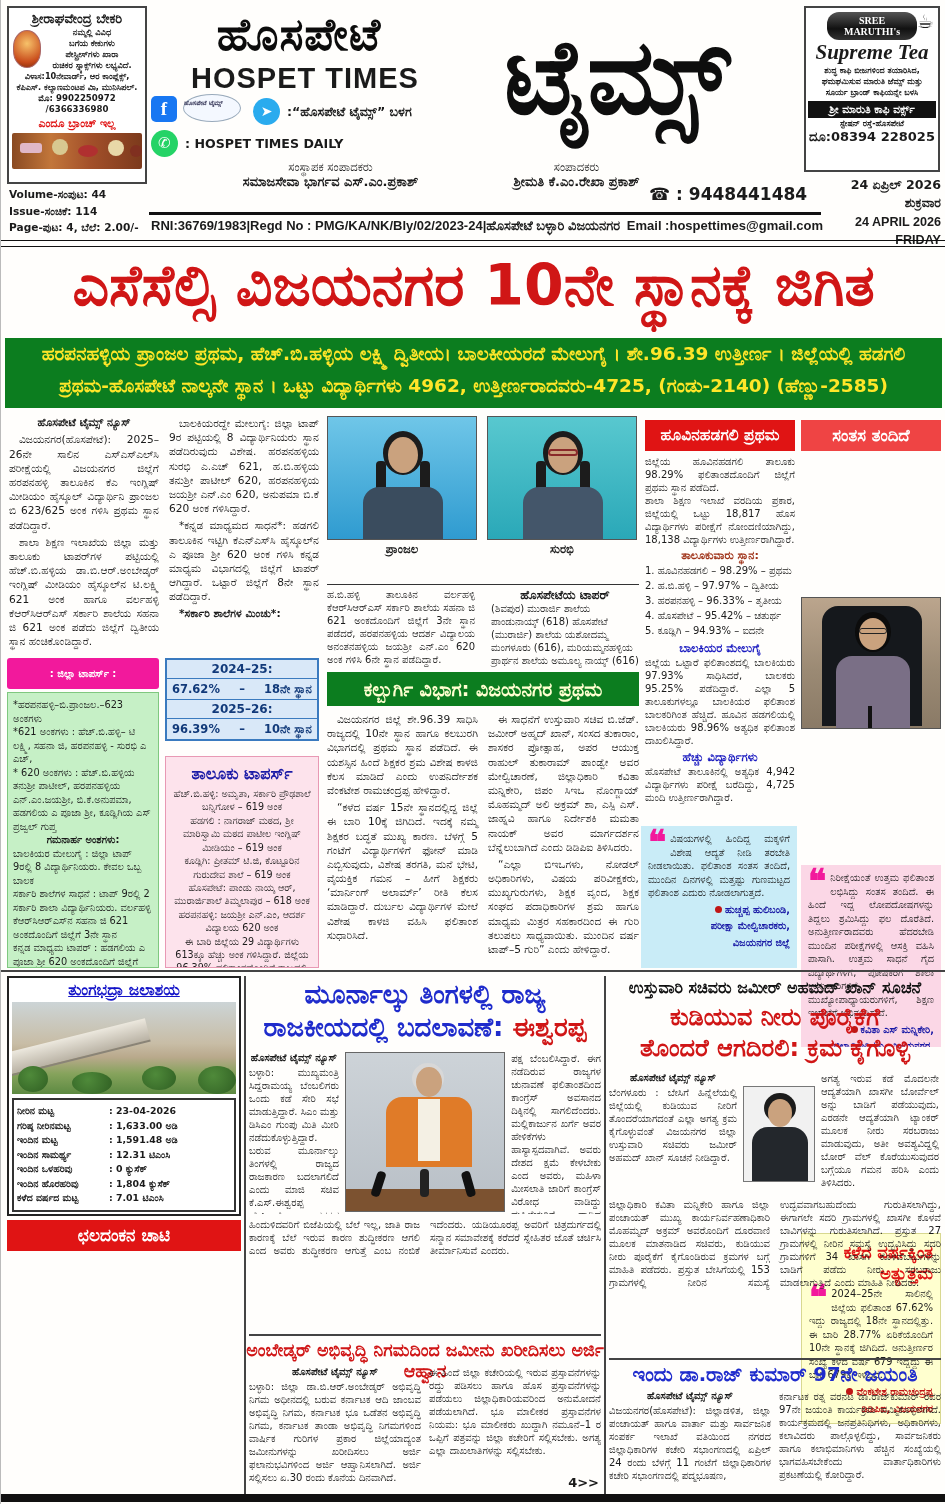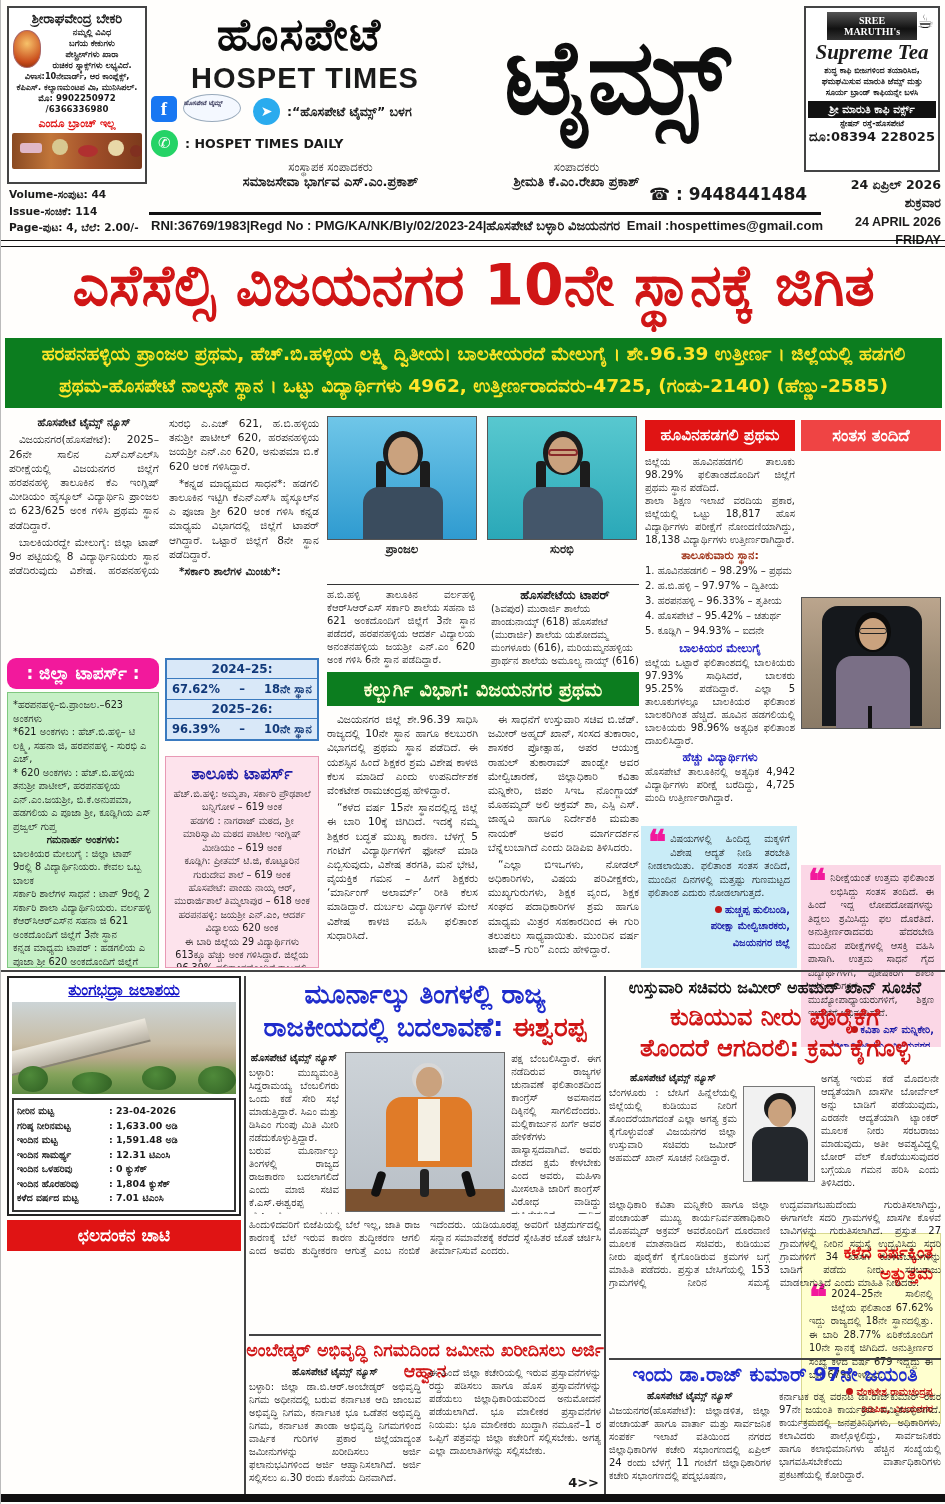--- a/index.html
+++ b/index.html
@@ -35,37 +35,37 @@
   .tg{width:27px;height:27px;border-radius:50%;background:#2aabee;font-size:14px;line-height:27px;}
   .wa{width:27px;height:27px;border-radius:50%;background:#25d366;font-size:15px;line-height:27px;}
   .oval{width:58px;height:28px;border:1px solid #9ab;border-radius:50%;background:#f4f8ff;
         font-size:6.4px;font-weight:bold;line-height:1.5;padding-top:4px;box-sizing:border-box;color:#335;}
   .soc-lbl{font-size:12.6px;font-weight:900;}
   .ed-lbl{font-size:11.6px;}
   .ed-name{font-size:13px;font-weight:900;}
   .stat{font-size:10.6px;font-weight:bold;}
   .regline{font-size:13px;font-weight:900;font-family:"Liberation Sans",sans-serif;white-space:nowrap;}
   .dateblk{font-size:12.6px;font-weight:900;text-align:right;line-height:1.45;}
-  .tea-logo{background:linear-gradient(180deg,#555,#111 60%,#333);color:#fff;border-radius:0;
+  .tea-logo{background:linear-gradient(180deg,#555,#111 60%,#333);color:#fff;border-radius:12px;
             text-align:center;padding:3px 2px;font-family:"Liberation Serif",serif;}
   .tea-sup{font-family:"Liberation Serif",serif;font-style:italic;font-size:21px;font-weight:bold;text-align:center;}
   .tea-line{font-size:8px;font-weight:bold;text-align:center;line-height:1.4;}
   .tea-shop{background:#111;color:#fff;font-size:10.6px;font-weight:900;text-align:center;padding:2px 0;margin-top:2px;}
   .tea-phone{font-size:13px;font-weight:900;text-align:center;}
   .rule{background:#111;}
   
   .lead-h{font-size:57px;font-weight:900;color:#d01616;letter-spacing:0px;}
   .lead-band{background:#0c7d1f;color:#ffe629;font-weight:900;}
   .lead-band div{font-size:18.5px;line-height:1.75;}
   
   .bn{font-weight:900;text-align:center;color:#fff;box-sizing:border-box;}
   .bn-green{background:#0c7d1f;color:#ffffd0;font-size:19px;line-height:34px;}
   .bn-red{background:#e01414;font-size:15.5px;line-height:31px;}
   .bn-blue{background:#ef4444;font-size:16.5px;line-height:31px;}
-  .bn-pink{background:#f2199c;font-size:17px;line-height:31px;border-radius:9px;}
+  .bn-pink{background:#f2199c;font-size:10px;line-height:31px;border-radius:3px;}
   .bn-red2{background:#e01414;font-size:17px;line-height:31px;}
   
   .greenbox{background:#c6f0c6;border:1px solid #7fc87f;padding:5px;font-size:9.8px;line-height:1.38;box-sizing:border-box;}
   .rtable{border:2px solid #3a7abf;background:#d9e8f8;box-sizing:border-box;font-weight:bold;color:#123a7a;}
   .rt-year{text-align:center;font-size:12px;border-bottom:1.5px solid #3a7abf;padding:2px 0;}
   .rt-row{display:flex;justify-content:space-between;font-size:11.5px;padding:3px 5px;border-bottom:1.5px solid #3a7abf;}
   .pinkbox{background:#fde3ec;border:1px solid #e899b4;box-sizing:border-box;padding:5px;}
   .pink-title{font-size:16px;font-weight:900;color:#1a1aa6;text-align:center;margin:2px 0 4px;}
   .pb-line{font-size:9.6px;line-height:1.4;text-align:center;}
   .sub-red{color:#a0341a;font-weight:900;text-align:center;font-size:11px;margin:3px 0 1px;}
@@ -190,20 +190,21 @@
 
   <div class="abs lead-h ctr" style="left:0;top:252px;width:945px;">ಎಸೆಸೆಲ್ಸಿ ವಿಜಯನಗರ 10ನೇ ಸ್ಥಾನಕ್ಕೆ ಜಿಗಿತ</div>
   <div class="abs lead-band ctr" style="left:4px;top:338px;width:937px;height:70px;">
     <div>ಹರಪನಹಳ್ಳಿಯ ಪ್ರಾಂಜಲ ಪ್ರಥಮ, ಹೆಚ್.ಬಿ.ಹಳ್ಳಿಯ ಲಕ್ಷ್ಮಿ ದ್ವಿತೀಯ। ಬಾಲಕೀಯರದೆ ಮೇಲುಗೈ । ಶೇ.96.39 ಉತ್ತೀರ್ಣ । ಜಿಲ್ಲೆಯಲ್ಲಿ ಹಡಗಲಿ</div>
     <div>ಪ್ರಥಮ-ಹೊಸಪೇಟೆ ನಾಲ್ಕನೇ ಸ್ಥಾನ । ಒಟ್ಟು ವಿದ್ಯಾರ್ಥಿಗಳು 4962, ಉತ್ತೀರ್ಣರಾದವರು-4725, (ಗಂಡು-2140) (ಹೆಣ್ಣು-2585)</div>
   </div>
 
   <div class="abs cols2 body-txt just clip" style="left:8px;top:416px;width:310px;height:238px;">
     <div class="byline">ಹೊಸಪೇಟೆ ಟೈಮ್ಸ್ ನ್ಯೂಸ್</div>
     <p class="para">ವಿಜಯನಗರ(ಹೊಸಪೇಟೆ): 2025–26ನೇ ಸಾಲಿನ ಎಸ್‌ಎಸ್‌ಎಲ್‌ಸಿ ಪರೀಕ್ಷೆಯಲ್ಲಿ ವಿಜಯನಗರ ಜಿಲ್ಲೆಗೆ ಹರಪನಹಳ್ಳಿ ತಾಲೂಕಿನ ಕೆಎ ಇಂಗ್ಲಿಷ್ ಮೀಡಿಯಂ ಹೈಸ್ಕೂಲ್ ವಿದ್ಯಾರ್ಥಿನಿ ಪ್ರಾಂಜಲ ಬಿ 623/625 ಅಂಕ ಗಳಿಸಿ ಪ್ರಥಮ ಸ್ಥಾನ ಪಡೆದಿದ್ದಾರೆ.</p>
+    <p class="para">ಶಾಲಾ ಶಿಕ್ಷಣ ಇಲಾಖೆಯ ಜಿಲ್ಲಾ ಮತ್ತು ತಾಲೂಕು ಟಾಪರ್‌ಗಳ ಪಟ್ಟಿಯಲ್ಲಿ ಹೆಚ್.ಬಿ.ಹಳ್ಳಿಯ ಡಾ.ಬಿ.ಆರ್.ಅಂಬೇಡ್ಕರ್ ಇಂಗ್ಲಿಷ್ ಮೀಡಿಯಂ ಹೈಸ್ಕೂಲ್‌ನ ಟಿ.ಲಕ್ಷ್ಮಿ 621 ಅಂಕ ಹಾಗೂ ವರ್ಲಹಳ್ಳಿ ಕೆಆರ್‌ಸಿಆರ್‌ಎಸ್ ಸರ್ಕಾರಿ ಶಾಲೆಯ ಸಹನಾ ಜಿ 621 ಅಂಕ ಪಡೆದು ಜಿಲ್ಲೆಗೆ ದ್ವಿತೀಯ ಸ್ಥಾನ ಹಂಚಿಕೊಂಡಿದ್ದಾರೆ.</p>
     <p class="para">ಬಾಲಕಿಯರದ್ದೇ ಮೇಲುಗೈ: ಜಿಲ್ಲಾ ಟಾಪ್ 9ರ ಪಟ್ಟಿಯಲ್ಲಿ 8 ವಿದ್ಯಾರ್ಥಿನಿಯರು ಸ್ಥಾನ ಪಡೆದಿರುವುದು ವಿಶೇಷ. ಹರಪನಹಳ್ಳಿಯ ಸುರಭಿ ಎ.ಎಚ್ 621, ಹ.ಬಿ.ಹಳ್ಳಿಯ ತನುಶ್ರೀ ಪಾಟೀಲ್ 620, ಹರಪನಹಳ್ಳಿಯ ಜಯಶ್ರೀ ಎನ್.ಎಂ 620, ಅನುಪಮಾ ಬಿ.ಕೆ 620 ಅಂಕ ಗಳಿಸಿದ್ದಾರೆ.</p>
     <p class="para">*ಕನ್ನಡ ಮಾಧ್ಯಮದ ಸಾಧನೆ*: ಹಡಗಲಿ ತಾಲೂಕಿನ ಇಟ್ಟಿಗಿ ಕೆಎನ್‌ಎಸ್‌ಸಿ ಹೈಸ್ಕೂಲ್‌ನ ಎ ಪೂಜಾ ಶ್ರೀ 620 ಅಂಕ ಗಳಿಸಿ ಕನ್ನಡ ಮಾಧ್ಯಮ ವಿಭಾಗದಲ್ಲಿ ಜಿಲ್ಲೆಗೆ ಟಾಪರ್ ಆಗಿದ್ದಾರೆ. ಒಟ್ಟಾರೆ ಜಿಲ್ಲೆಗೆ 8ನೇ ಸ್ಥಾನ ಪಡೆದಿದ್ದಾರೆ.</p>
     <p class="para b">*ಸರ್ಕಾರಿ ಶಾಲೆಗಳ ಮಿಂಚು*:</p>
   </div>
 
   <div class="abs" style="left:326px;top:416px;width:312px;display:flex;gap:10px;">
     <div style="width:150px;">
       <div class="portrait" style="width:150px;height:124px;border:1px solid #555;background:linear-gradient(180deg,#6fc6e8,#2f9bd0);">
         <div class="hair" style="left:55px;top:14px;width:40px;height:44px;"></div>
         <div class="head" style="left:60px;top:20px;width:30px;height:36px;"></div>

